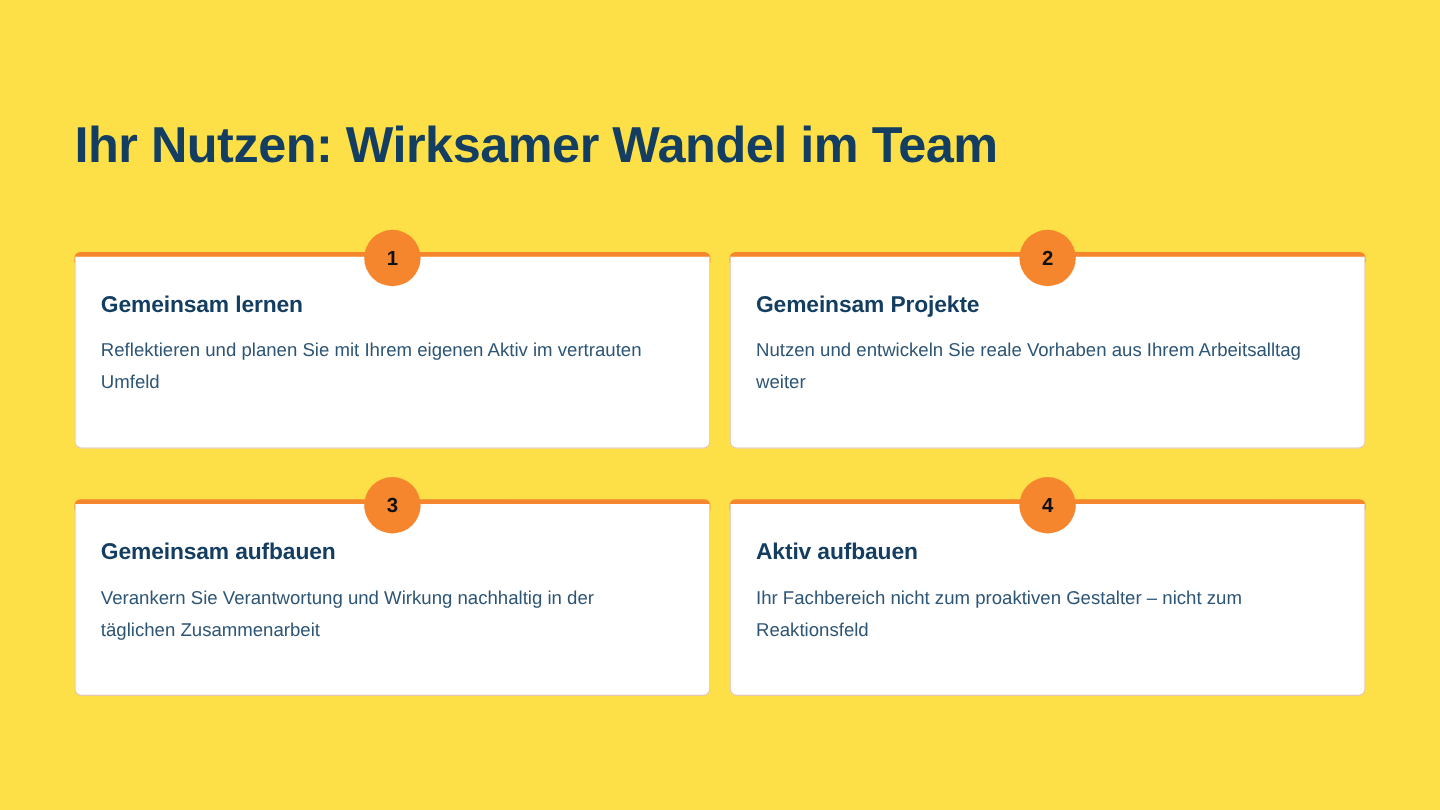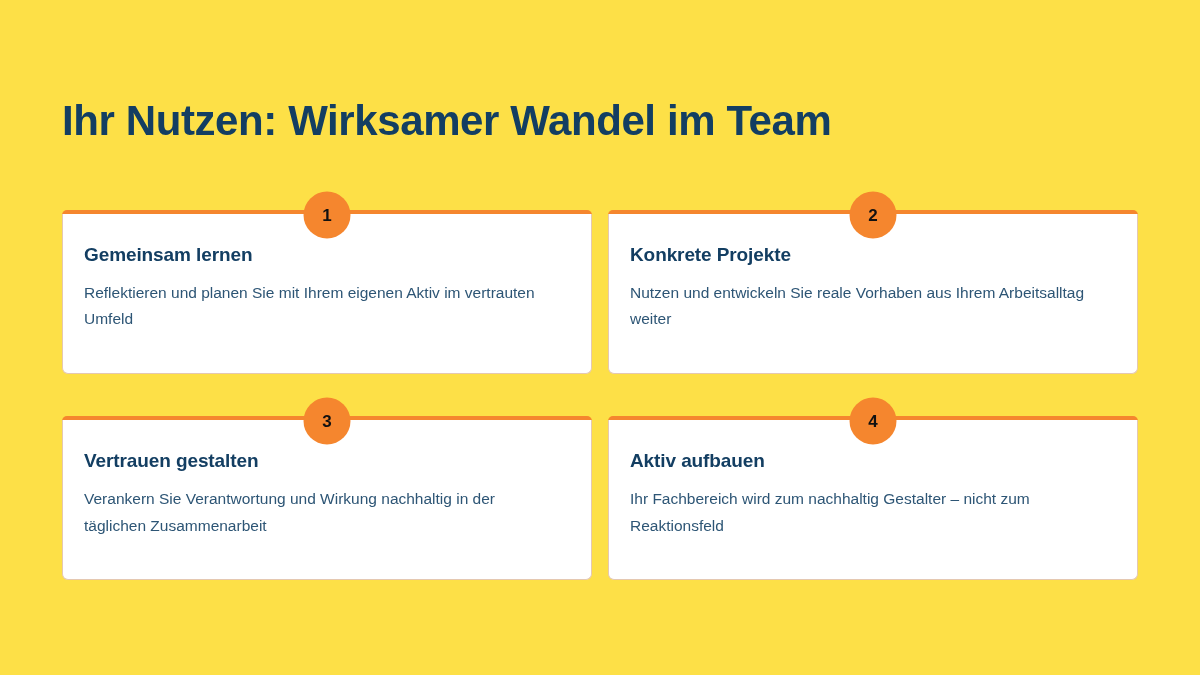--- a/index.html
+++ b/index.html
@@ -125,37 +125,37 @@
       <div class="card-body">
         <div class="card-heading">Gemeinsam lernen</div>
         <div class="card-text">Reflektieren und planen Sie mit Ihrem eigenen Aktiv im vertrauten Umfeld</div>
       </div>
     </div>
 
     <div class="card">
       <div class="card-bar"></div>
       <div class="card-badge">2</div>
       <div class="card-body">
-        <div class="card-heading">Konkrete Projekte</div>
+        <div class="card-heading">Gemeinsam Projekte</div>
         <div class="card-text">Nutzen und entwickeln Sie reale Vorhaben aus Ihrem Arbeitsalltag weiter</div>
       </div>
     </div>
 
     <div class="card">
       <div class="card-bar"></div>
       <div class="card-badge">3</div>
       <div class="card-body">
-        <div class="card-heading">Vertrauen gestalten</div>
+        <div class="card-heading">Gemeinsam aufbauen</div>
         <div class="card-text">Verankern Sie Verantwortung und Wirkung nachhaltig in der täglichen Zusammenarbeit</div>
       </div>
     </div>
 
     <div class="card">
       <div class="card-bar"></div>
       <div class="card-badge">4</div>
       <div class="card-body">
         <div class="card-heading">Aktiv aufbauen</div>
-        <div class="card-text">Ihr Fachbereich wird zum nachhaltig Gestalter – nicht zum Reaktionsfeld</div>
+        <div class="card-text">Ihr Fachbereich nicht zum proaktiven Gestalter – nicht zum Reaktionsfeld</div>
       </div>
     </div>
 
   </div>
 </div>
 
 </body></html>

